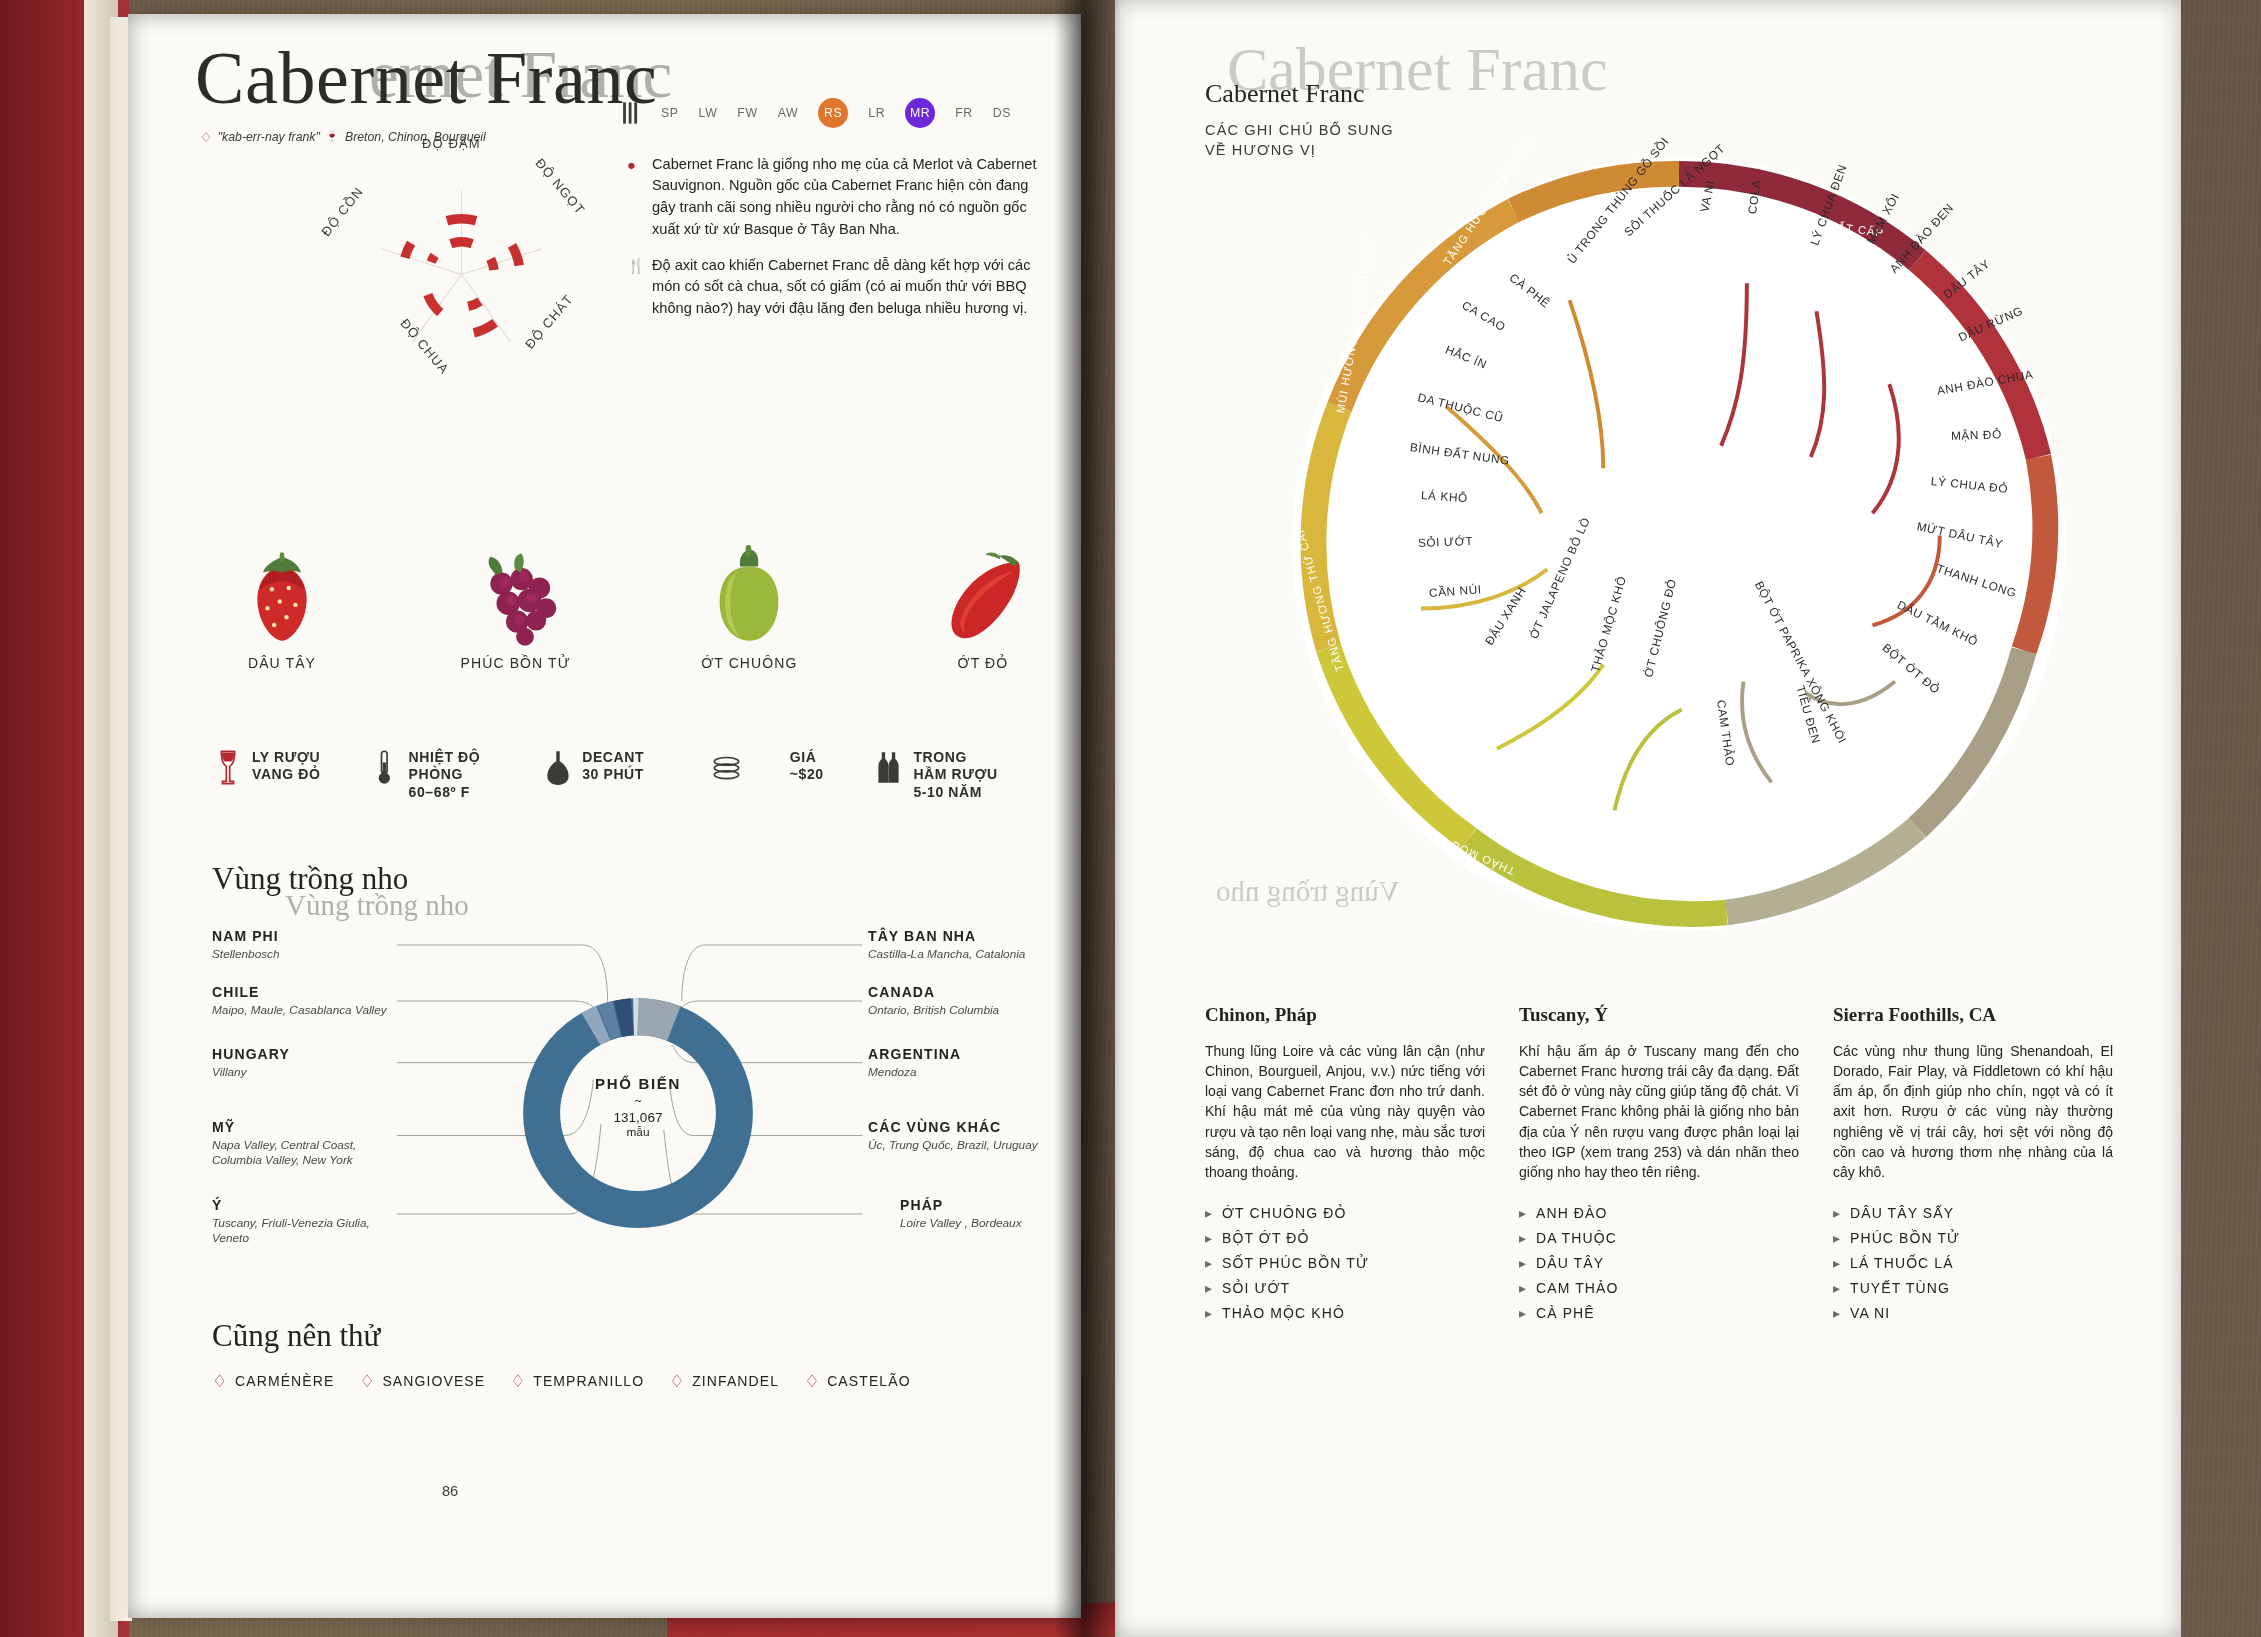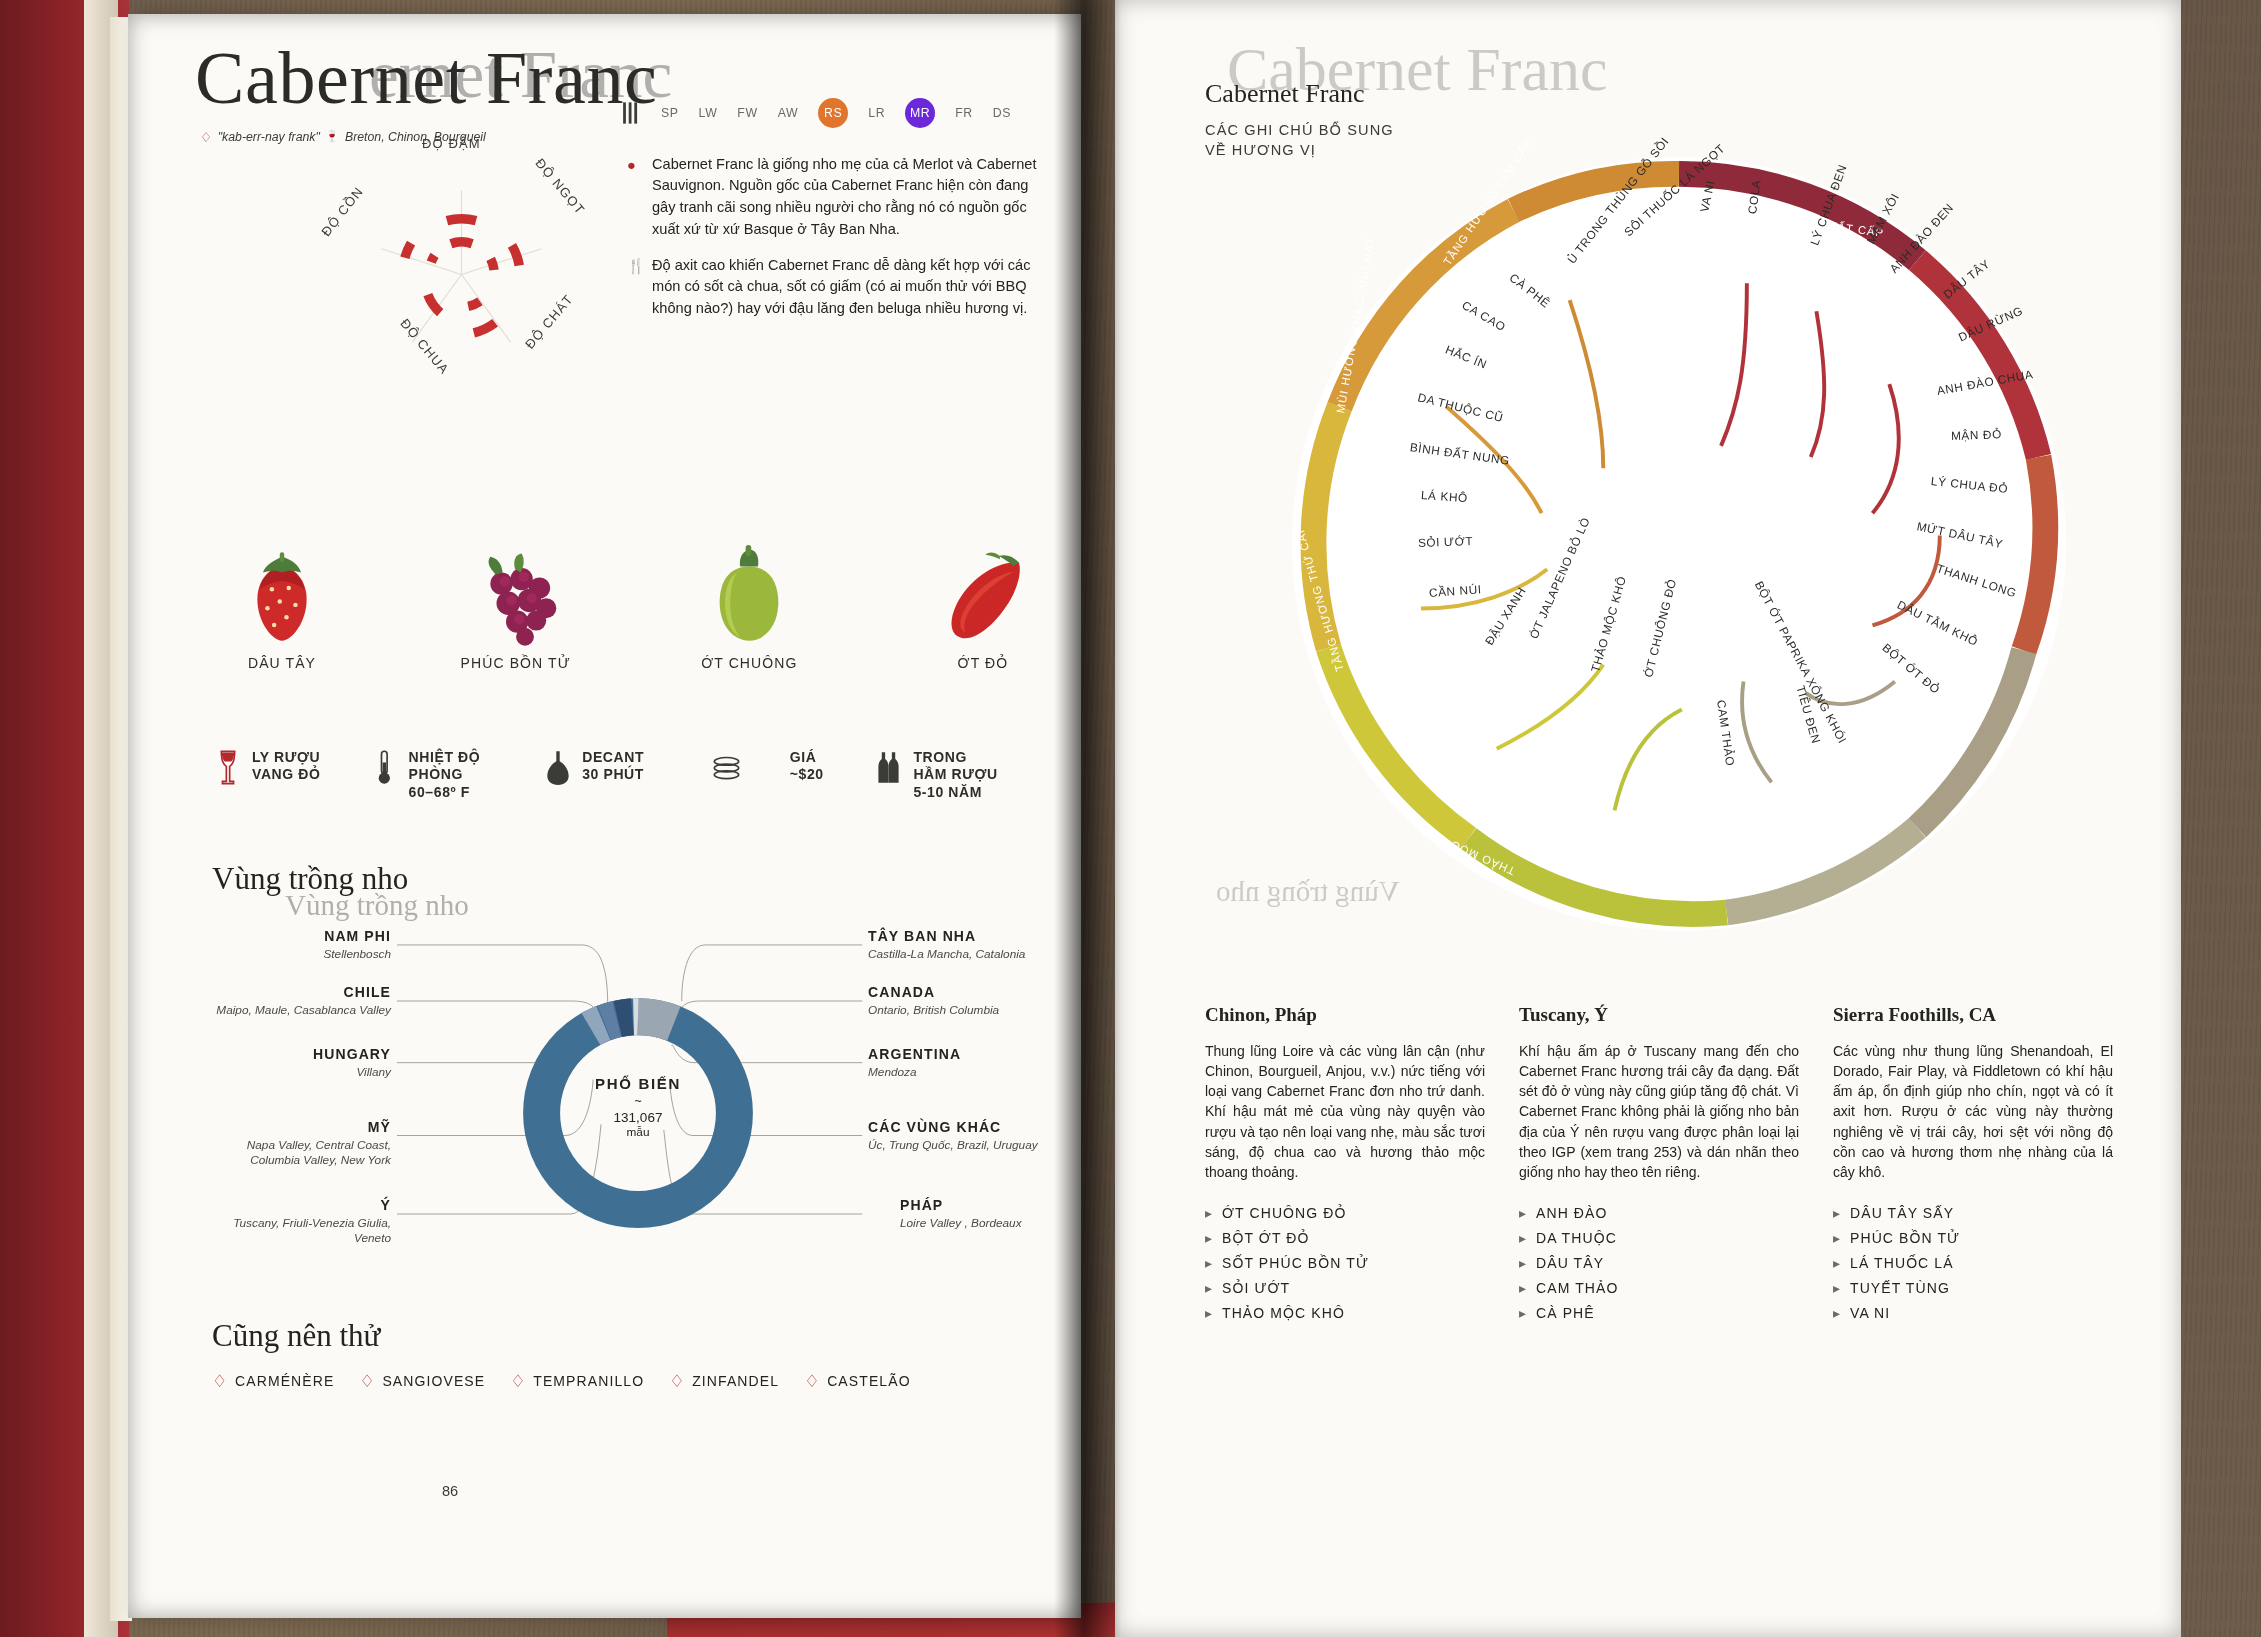--- a/index.html
+++ b/index.html
@@ -66,21 +66,21 @@
   .fact .tx{font-size:14px;line-height:1.25;color:#2d2d2a;letter-spacing:0.6px;font-weight:bold;}
 
   .h2{position:absolute;font-family:"Liberation Serif",serif;font-size:31px;color:#23231f;}
 
   
   .donut-wrap{position:absolute;left:84px;top:897px;width:852px;height:393px;}
   .rg{position:absolute;font-size:12.3px;line-height:1.25;}
   .rg .nm{font-weight:bold;letter-spacing:1.1px;color:#23231f;font-size:14px;}
   .rg .sub{font-style:italic;color:#4a4a45;font-size:11.8px;margin-top:2.2px;}
   .rg.r{text-align:left;}
-  .rg.l{text-align:right;}
+  .rg.l{text-align:left;}
 
   .donut-center{position:absolute;left:50%;top:50%;transform:translate(-50%,-50%);text-align:center;color:#23231f;}
   .donut-center .t{font-size:15px;letter-spacing:1.7px;font-weight:bold;}
   .donut-center .d{font-size:12.3px;margin:2.2px 0;}
   .donut-center .n{font-size:13.5px;}
   .donut-center .u{font-size:11.8px;text-align:center;}
   .alsolist{position:absolute;left:84px;top:1357px;width:864px;display:flex;gap:25px;align-items:center;flex-wrap:wrap;}
   .al{display:flex;align-items:center;gap:6.7px;font-size:14px;letter-spacing:1.1px;color:#23231f;}
   .pageno{position:absolute;left:314px;top:1469px;font-size:14.6px;color:#3a3a36;}
 

